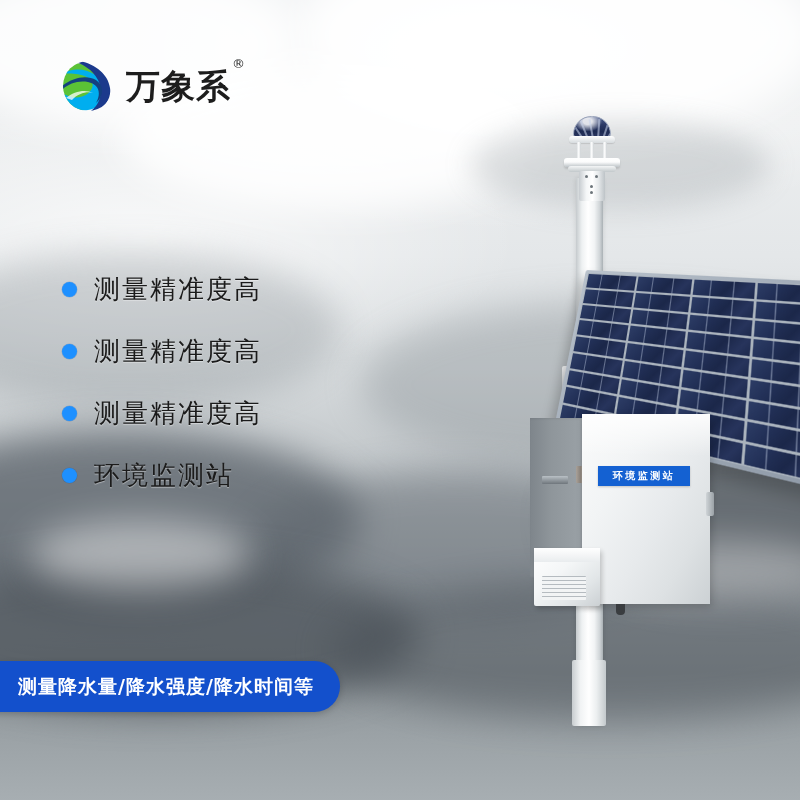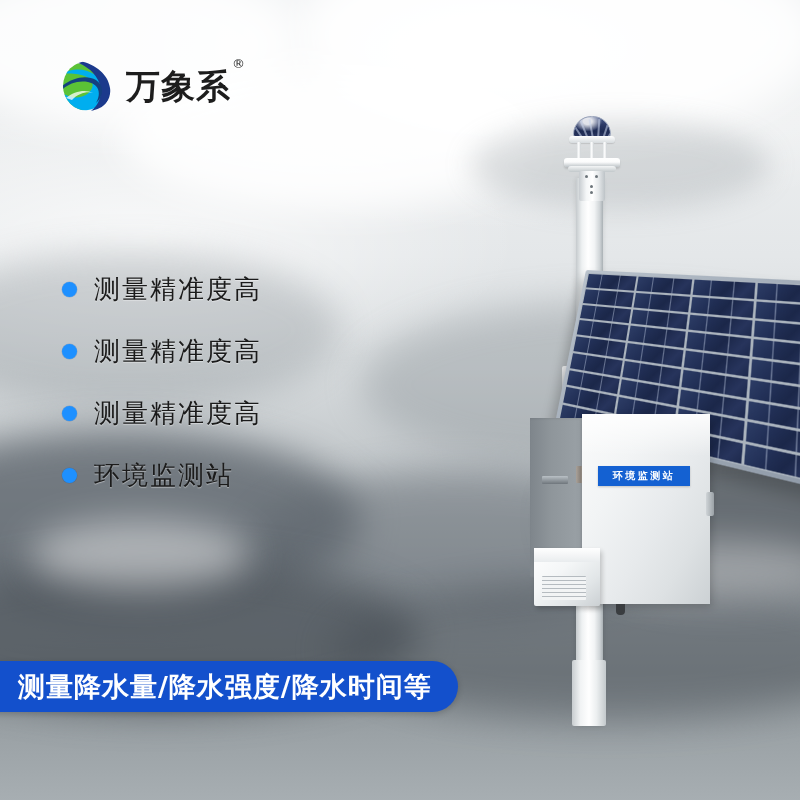--- a/index.html
+++ b/index.html
@@ -43,21 +43,21 @@
   .dot { width:15px; height:15px; border-radius:50%; background:#1E90FF; flex:0 0 15px;
     box-shadow:0 0 0 .5px rgba(0,80,170,.25); }
   .feature-label { margin-left:17px; font-size:26px; font-weight:500; color:#1b1b1b;
     letter-spacing:2px; font-family:"DejaVu Sans","Liberation Sans",sans-serif;
     text-shadow:0 1px 1px rgba(255,255,255,.45); }
 
   
   .pill { position:absolute; left:-14px; top:661px; height:51px; padding:0 26px 0 32px;
     background:#1350CC; border-radius:0 26px 26px 0; display:flex; align-items:center;
     box-shadow:0 2px 6px rgba(0,0,0,.18); }
-  .pill-label { color:#fff; font-size:27px; font-weight:700; letter-spacing:1px;
+  .pill-label { color:#fff; font-size:19px; font-weight:700; letter-spacing:1px;
     font-family:"DejaVu Sans","Liberation Sans",sans-serif; white-space:nowrap; }
 
   
   .bottombar { position:absolute; left:0; right:0; bottom:0; height:74px; background:#29A8F5;
     display:flex; align-items:center; justify-content:center; }
   .bottombar-label { color:#fff; font-size:37px; font-weight:700; letter-spacing:1px;
     font-family:"DejaVu Sans","Liberation Sans",sans-serif; white-space:nowrap; }
 
   
   .station { position:absolute; left:468px; top:100px; width:348px; height:626px; }

